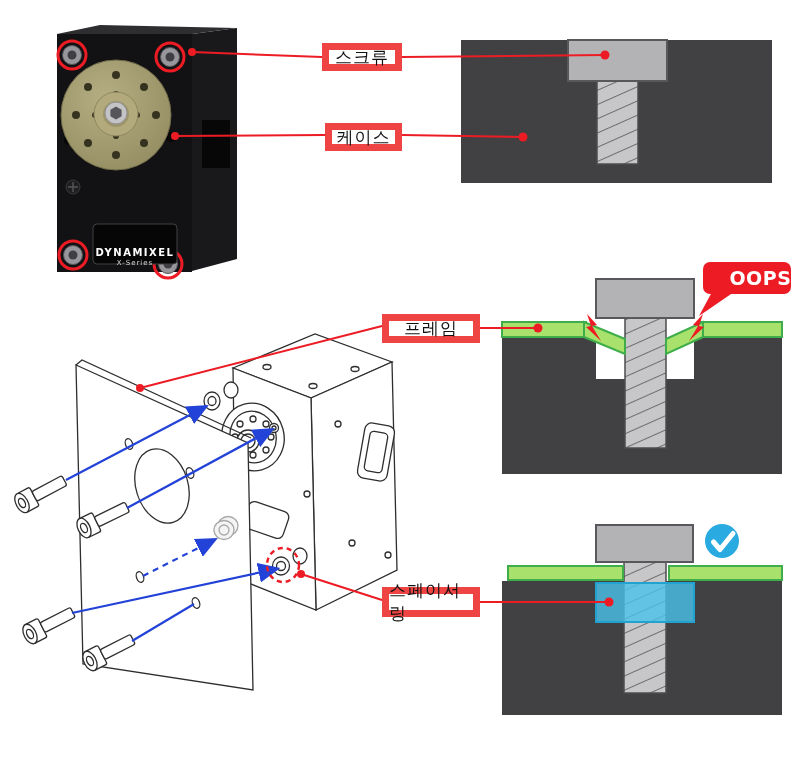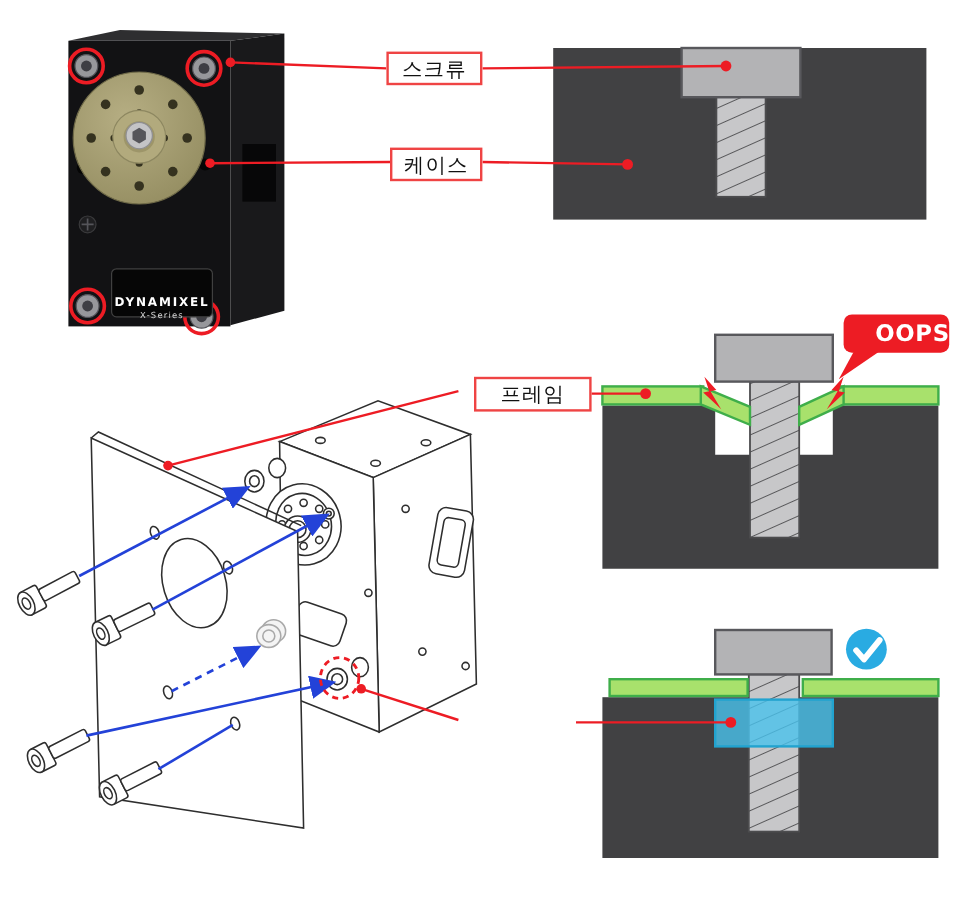--- a/index.html
+++ b/index.html
@@ -1,19 +1,19 @@
 <!DOCTYPE html>
 <html><head>
 <meta charset="utf-8">
 <style>
   html,body{margin:0;padding:0;background:#fff;}
   .stage{position:relative;width:800px;height:760px;background:#ffffff;overflow:hidden;
          font-family:"DejaVu Sans","Liberation Sans",sans-serif;}
   .stage svg{position:absolute;left:0;top:0;}
-  .callout{position:absolute;box-sizing:border-box;background:#ffffff;border:2px solid #ef4444;
+  .callout{position:absolute;box-sizing:border-box;background:#ffffff;border:7px solid #ef4444;
            display:flex;align-items:center;justify-content:center;font-size:17px;color:#111;
            letter-spacing:1px;z-index:5;}
   .oops{position:absolute;box-sizing:border-box;background:#ed1c24;color:#fff;font-weight:700;
         font-size:19px;display:flex;align-items:center;justify-content:center;border-radius:7px;
         letter-spacing:0.5px;z-index:5;}
   .brand{position:absolute;z-index:5;text-align:center;}
   .brand .b1{font-size:10px;font-weight:700;color:#fff;letter-spacing:1.5px;line-height:13px;}
   .brand .b2{font-size:7px;color:#d8d8d8;letter-spacing:1px;line-height:9px;}
 </style>
 </head>
@@ -269,21 +269,22 @@
         <circle cx="523" cy="137" r="4.5"></circle>
     <circle cx="140" cy="388" r="4"></circle>
         <circle cx="538" cy="328" r="4.5"></circle>
     <circle cx="301" cy="574" r="4"></circle>
         <circle cx="609" cy="602" r="4.5"></circle>
   </g>
 </svg>
 
 <div class="callout" style="left:322px;top:43px;width:80px;height:28px;">스크류</div>
 <div class="callout" style="left:325px;top:123px;width:77px;height:28px;">케이스</div>
-<div class="callout" style="left:382px;top:314px;width:98px;height:29px;margin-left:13px;">프레임</div>
+<div class="callout" style="left:382px;top:314px;width:98px;height:29px;">프레임</div>
+<div class="callout" style="left:382px;top:587px;width:98px;height:30px;">스페이서링</div>
 
 <div class="oops" style="left:703px;top:262px;width:88px;height:32px;padding-left:36px;">OOPS!</div>
 
 <div class="brand" style="left:93px;top:246px;width:84px;">
   <div class="b1">DYNAMIXEL</div>
   <div class="b2">X-Series</div>
 </div>
 
 </div>
 

